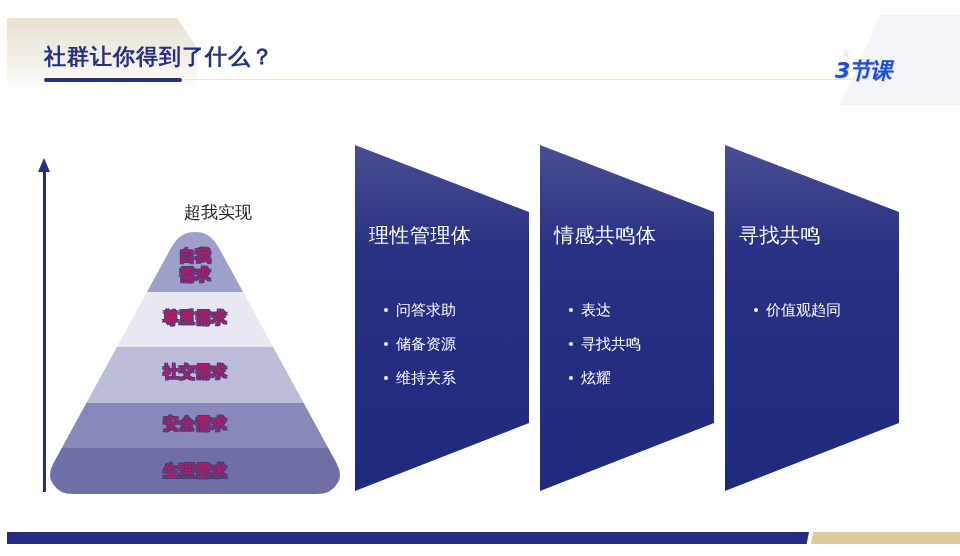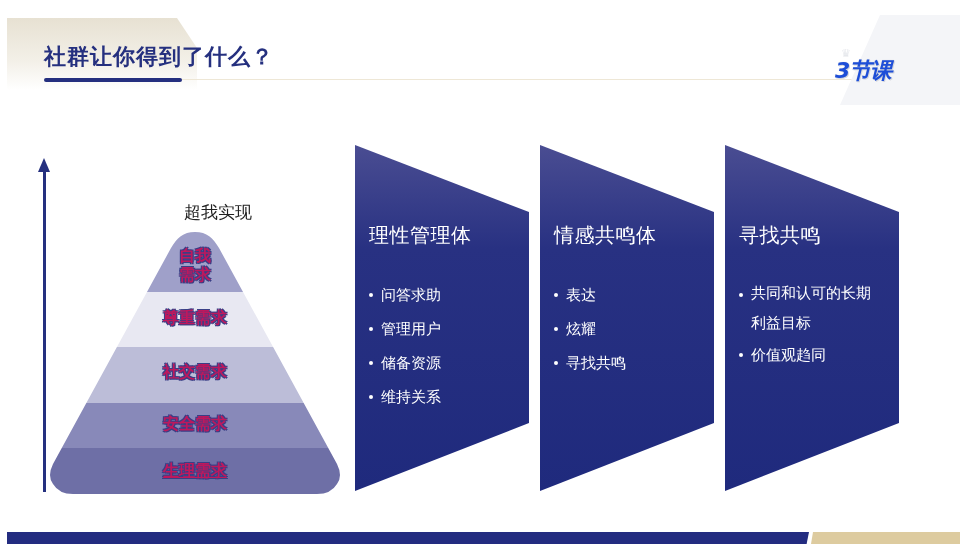--- a/index.html
+++ b/index.html
@@ -67,21 +67,21 @@
   .panel .shape {
     position: absolute; inset: 0;
     background: linear-gradient(180deg, #4a4d92 0%, #283182 30%, #1f2a7d 100%);
     clip-path: polygon(0 0, 100% 67px, 100% 278px, 0 100%);
   }
   .panel .heading {
     position: absolute; left: 14px; top: 77px; font-size: 20px; color: #ffffff;
     white-space: nowrap; letter-spacing: 0.5px;
   }
   .panel ul {
-    position: absolute; left: 12px; top: 133px; margin: 0; padding: 0; list-style: none;
+    position: absolute; left: 12px; top: 133px; margin: 15px; padding: 0; list-style: none;
     width: 150px;
   }
   .panel li {
     font-size: 15px; color: #ffffff; line-height: 34px; position: relative; padding-left: 14px;
   }
   .panel li.wrap { line-height: 30px; }
   .panel li::before {
     content: ""; position: absolute; left: 2px; top: 15px; width: 4px; height: 4px;
     border-radius: 50%; background: #ffffff;
   }
@@ -135,39 +135,37 @@
   <div class="layer-label" style="top:130px;">社交需求</div>
   <div class="layer-label" style="top:182px;">安全需求</div>
   <div class="layer-label" style="top:229px;text-decoration:underline;">生理需求</div>
 </div>
 
 <div class="panel" style="left:355px;">
   <div class="shape"></div>
   <div class="heading">理性管理体</div>
   <ul>
     <li>问答求助</li>
-    <li>管理用户</li>
     <li>储备资源</li>
     <li>维持关系</li>
   </ul>
 </div>
 
 <div class="panel" style="left:540px;">
   <div class="shape"></div>
   <div class="heading">情感共鸣体</div>
   <ul>
     <li>表达</li>
+    <li>寻找共鸣</li>
     <li>炫耀</li>
-    <li>寻找共鸣</li>
   </ul>
 </div>
 
 <div class="panel" style="left:725px;">
   <div class="shape"></div>
   <div class="heading">寻找共鸣</div>
   <ul style="width:140px;">
-    <li class="wrap">共同和认可的长期利益目标</li>
     <li>价值观趋同</li>
   </ul>
 </div>
 
 <div class="footer-bar"></div>
 <div class="footer-accent"></div>
 
 </body></html>

